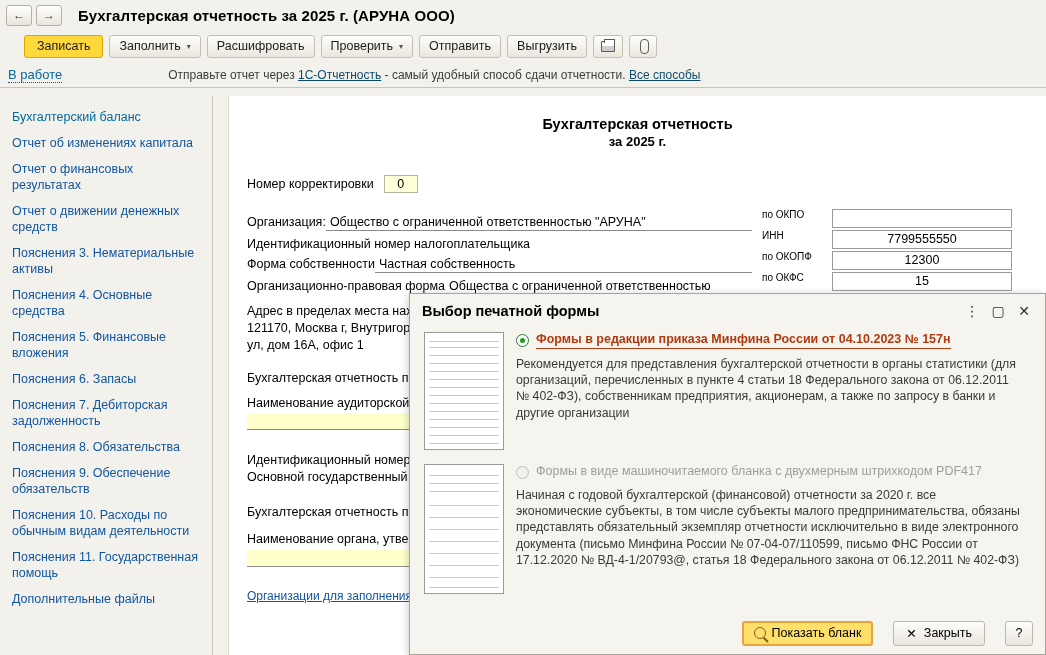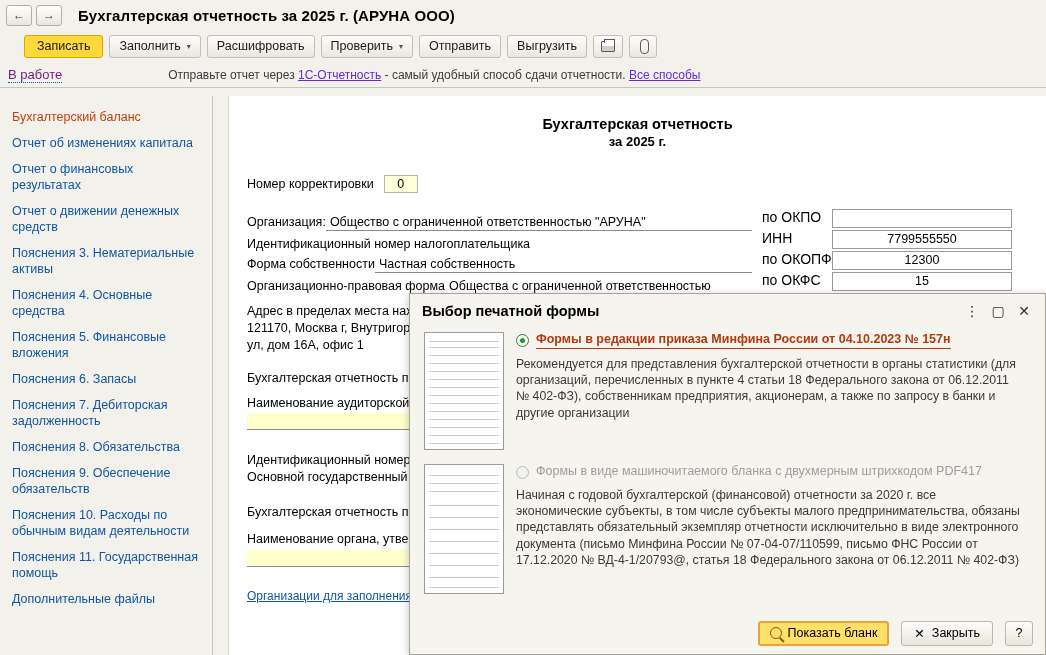--- a/index.html
+++ b/index.html
@@ -90,45 +90,45 @@
   
   .statusrow {
     height: 26px;
     display: flex; align-items: center;
     background: #f3f1ec;
     padding: 0 8px;
     border-bottom: 1px solid #c9c4b8;
   }
   .state-link {
     font-size: 13px;
-    color: #701a75;
+    color: #0369a1;
     border-bottom: 1px dotted #1256a0;
     margin-right: 16px;
   }
   .hint { font-size: 12px; color: #3c3c3c; margin-left: 90px; }
-  .hint a { color: #6d28d9; text-decoration: underline; }
+  .hint a { color: #0c4a6e; text-decoration: underline; }
 
   
   .body-wrap {
     position: absolute; top: 96px; left: 0; right: 0; bottom: 0;
     display: flex;
   }
   .sidebar {
     width: 212px;
     background: #f3f1ec;
     padding: 8px 0 0 0;
     overflow: hidden;
   }
   .side-item {
     padding: 5px 10px 5px 12px;
     font-size: 12.5px;
     color: #1256a0;
     line-height: 1.28;
   }
-  .side-item.active { color: #c2410c; }
+  .side-item.active { color: #0369a1; }
 
   .content {
     flex: 1;
     background: #fff;
     border-left: 1px solid #c9c4b8;
     position: relative;
     overflow: hidden;
   }
   .gutter {
     position: absolute; top: 0; left: 0; width: 16px; bottom: 0;
@@ -158,21 +158,21 @@
     font-size: 12.5px;
   }
 
   .corr-row { display: flex; align-items: center; gap: 10px; margin-top: 26px; }
 
   .main-cols { display: flex; gap: 10px; margin-top: 16px; }
   .left-col { width: 505px; }
   .right-col { width: 250px; }
 
   .code-row { display: flex; align-items: stretch; height: 19px; margin-bottom: 2px; }
-  .code-lbl { width: 70px; font-size: 14px; }
+  .code-lbl { width: 70px; font-size: 10px; }
   .code-val {
     flex: 1; border: 1px solid #9a9a9a; background: #fff;
     text-align: center; font-size: 12.5px; line-height: 17px;
   }
   .yellow-field {
     background: #ffffcc;
     border-bottom: 1px solid #8a8a8a;
     height: 17px;
     margin-top: 2px;
   }
@@ -235,21 +235,21 @@
   .radio.dis { border-color: #bdbdbd; background: #f1f1f1; }
   .opt-title {
     font-size: 12.5px; font-weight: bold; color: #b23a0e;
     border-bottom: 1px solid #b23a0e; line-height: 1.25;
   }
   .opt-title.dis { color: #9e9e9e; font-weight: normal; border-bottom: none; }
   .opt-desc { font-size: 12.3px; color: #3a3a3a; line-height: 1.33; margin-top: 7px; }
 
   .modal-foot {
     height: 42px; display: flex; align-items: center; justify-content: flex-end;
-    gap: 12px; padding: 0 12px;
+    gap: 20px; padding: 0 12px;
   }
   .btn-main {
     height: 25px; border: 2px solid #e8a33d; background: #ffe06a;
     border-radius: 3px; padding: 0 10px;
     display: flex; align-items: center; gap: 6px; font-size: 12.5px;
   }
   .magnify {
     width: 12px; height: 12px; border: 1.6px solid #8a5a1d; border-radius: 50%;
     position: relative; display: inline-block;
   }

